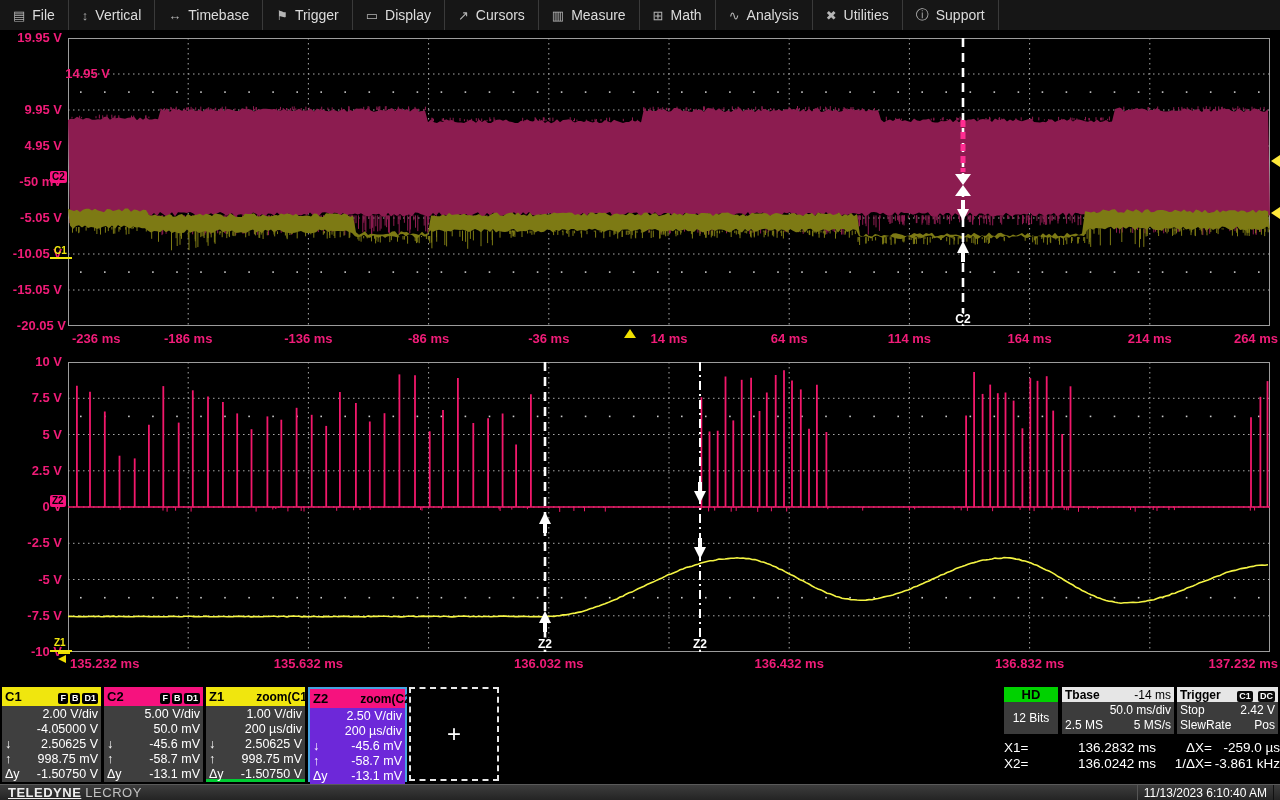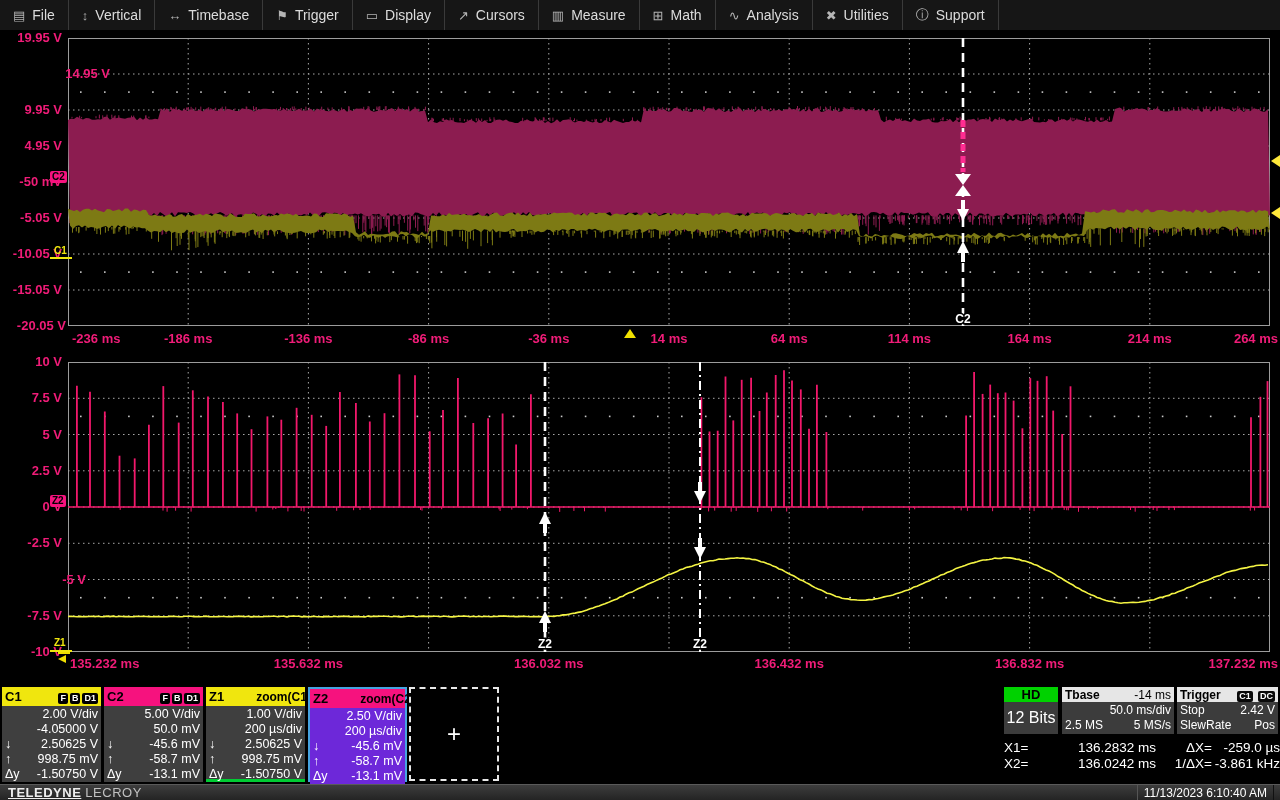--- a/index.html
+++ b/index.html
@@ -41,21 +41,21 @@
   #add-box{position:absolute;left:409px;top:687px;width:90px;height:94px;
            border:2px dashed #e8e8e8;box-sizing:border-box;display:flex;
            align-items:center;justify-content:center;color:#fff;font-size:24px;font-weight:400;}
   
   .acq-box{position:absolute;box-sizing:border-box;}
   .acq-header{height:15px;display:flex;align-items:center;justify-content:space-between;
               padding:0 3px;font-size:12px;color:#000;background:#e6e6e6;font-weight:700;}
   .acq-body{background:#3c3c3c;color:#fff;font-size:12px;padding:1px 3px;height:30px;box-sizing:content-box;}
   .acq-line{display:flex;justify-content:space-between;height:15px;line-height:15px;}
   #hd-box .acq-header{background:#00d200;justify-content:center;font-size:13px;}
-  #hd-box .acq-body{text-align:center;font-size:16px;line-height:30px;padding:1px 0;}
+  #hd-box .acq-body{text-align:center;font-size:12px;line-height:30px;padding:1px 0;}
   .chip{display:inline-block;background:#0a0a0a;color:#fff;font-size:9px;font-weight:700;
         line-height:11px;padding:0 2px;border-radius:2px;margin-left:2px;}
   #readout{position:absolute;left:1004px;top:740px;width:276px;color:#fff;font-size:13.5px;}
   .ro-row{display:grid;grid-template-columns:36px 116px 56px 68px;height:16px;line-height:16px;}
   .ro-row .c1{text-align:left;}
   .ro-row .c2{text-align:right;}
   .ro-row .c3{text-align:right;}
   .ro-row .c4{text-align:right;}
   
   #status-bar{position:absolute;left:0;top:784px;width:1280px;height:16px;
@@ -1932,21 +1932,21 @@
         <polygon points="632,197 626,185 638,185" fill="#fff"></polygon>
         <rect x="630" y="176" width="4" height="9" fill="#fff"></rect>
         <text x="632" y="286" text-anchor="middle" font-family="Liberation Sans,sans-serif" font-size="12" font-weight="700" fill="#fff" stroke="#000" stroke-width="3" paint-order="stroke">Z2</text>
       </svg>
       <div class="ax-label ax-y" style="left: 0px; top: 354px;">10 V</div>
       <div class="ax-label ax-y" style="left: 0px; top: 390.3px;">7.5 V</div>
       <div class="ax-label ax-y" style="left: 0px; top: 426.5px;">5 V</div>
       <div class="ax-label ax-y" style="left: 0px; top: 462.8px;">2.5 V</div>
       <div class="ax-label ax-y" style="left: 0px; top: 499px;">0 V</div>
       <div class="ax-label ax-y" style="left: 0px; top: 535.3px;">-2.5 V</div>
-      <div class="ax-label ax-y" style="left: 0px; top: 571.5px; padding-left: 24px;">-5 V</div>
+      <div class="ax-label ax-y" style="left: 0px; top: 571.5px;">-5 V</div>
       <div class="ax-label ax-y" style="left: 0px; top: 607.8px;">-7.5 V</div>
       <div class="ax-label ax-y" style="left: 0px; top: 644px;">-10 V</div>
       <div class="ax-label ax-x" style="left: 70px; top: 656px; text-align: left;">135.232 ms</div>
       <div class="ax-label ax-x" style="left: 260.4px; top: 656px;">135.632 ms</div>
       <div class="ax-label ax-x" style="left: 500.8px; top: 656px;">136.032 ms</div>
       <div class="ax-label ax-x" style="left: 741.2px; top: 656px;">136.432 ms</div>
       <div class="ax-label ax-x" style="left: 981.6px; top: 656px;">136.832 ms</div>
       <div class="ax-label ax-x" style="left: 1182px; top: 656px; text-align: right;">137.232 ms</div>
       <div class="chtag pink" style="left: 50px; top: 495px;">Z2</div>
       <div class="chtag yellow" style="left: 52px; top: 637px;">Z1</div>

